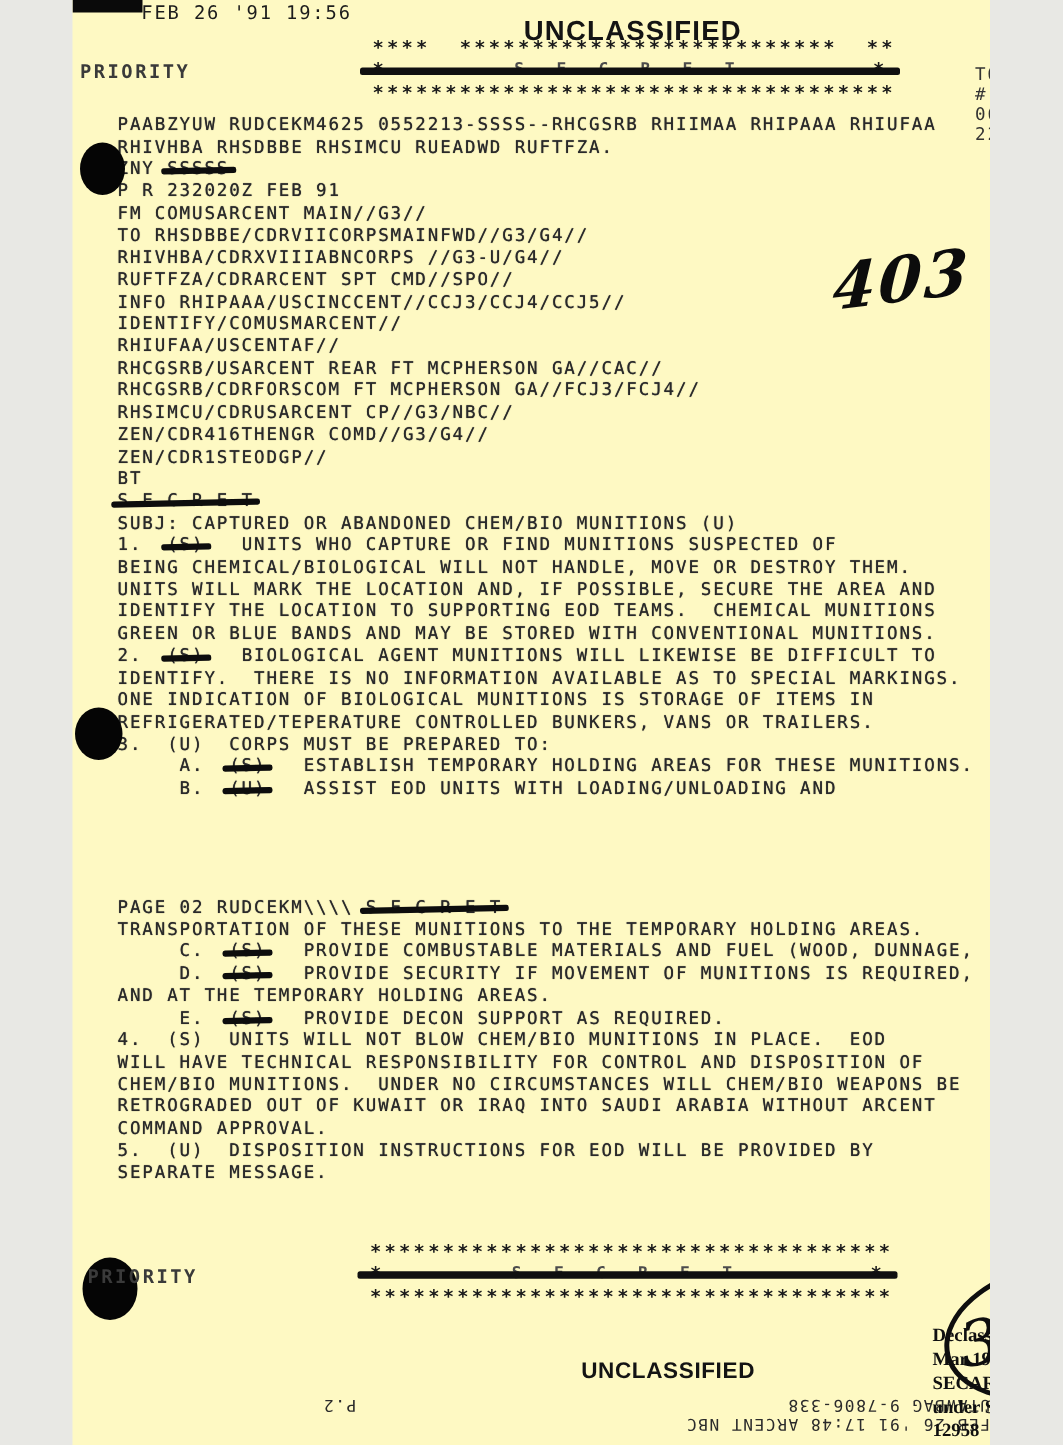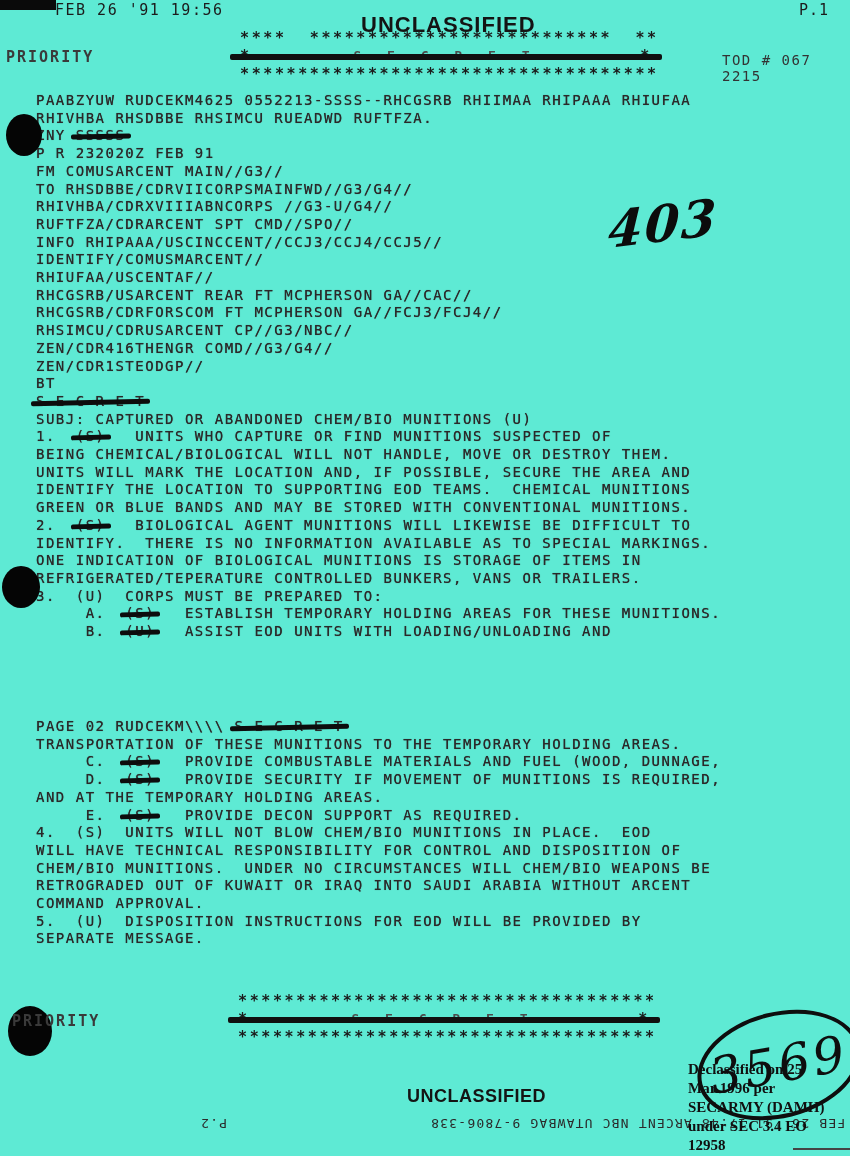--- a/index.html
+++ b/index.html
@@ -1,18 +1,18 @@
 <!DOCTYPE html>
 <html><head>
 <meta charset="utf-8">
 <style>
   html,body{margin:0;padding:0;background:#e8e8e4;}
   .page{
-    position:relative;width:850px;height:1156px;margin:0 auto;
-    background:#5eead4;overflow:hidden;
+    position:relative;width:734px;height:1156px;margin:0 auto;
+    background:#fef9c3;overflow:hidden;
     font-family:"DejaVu Sans Mono",monospace;color:#262626;
   }
   
   .scan-bar-top{position:absolute;left:0;top:0;width:56px;height:10px;background:#0a0a0a;}
   .scan-line-br{position:absolute;left:793px;top:1148px;width:57px;height:2px;background:#444;}
   .blob{position:absolute;background:#050505;border-radius:50%;}
   .blob1{left:6px;top:114px;width:36px;height:42px;}
   .blob2{left:2px;top:566px;width:38px;height:42px;}
   .blob3{left:8px;top:1006px;width:44px;height:50px;}
   

